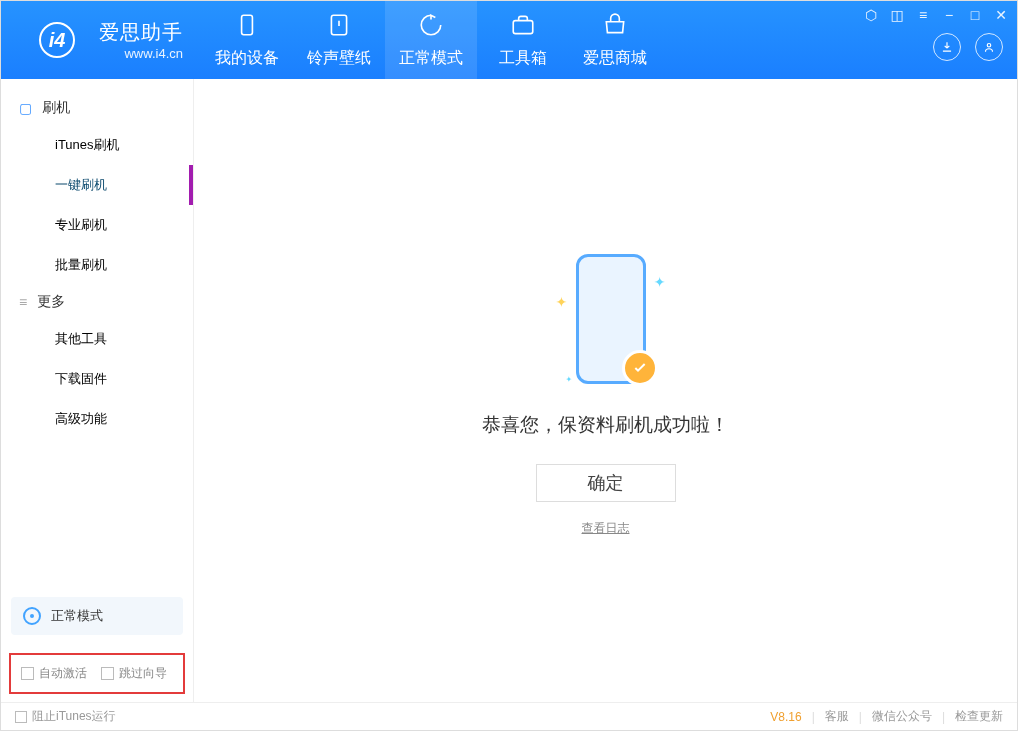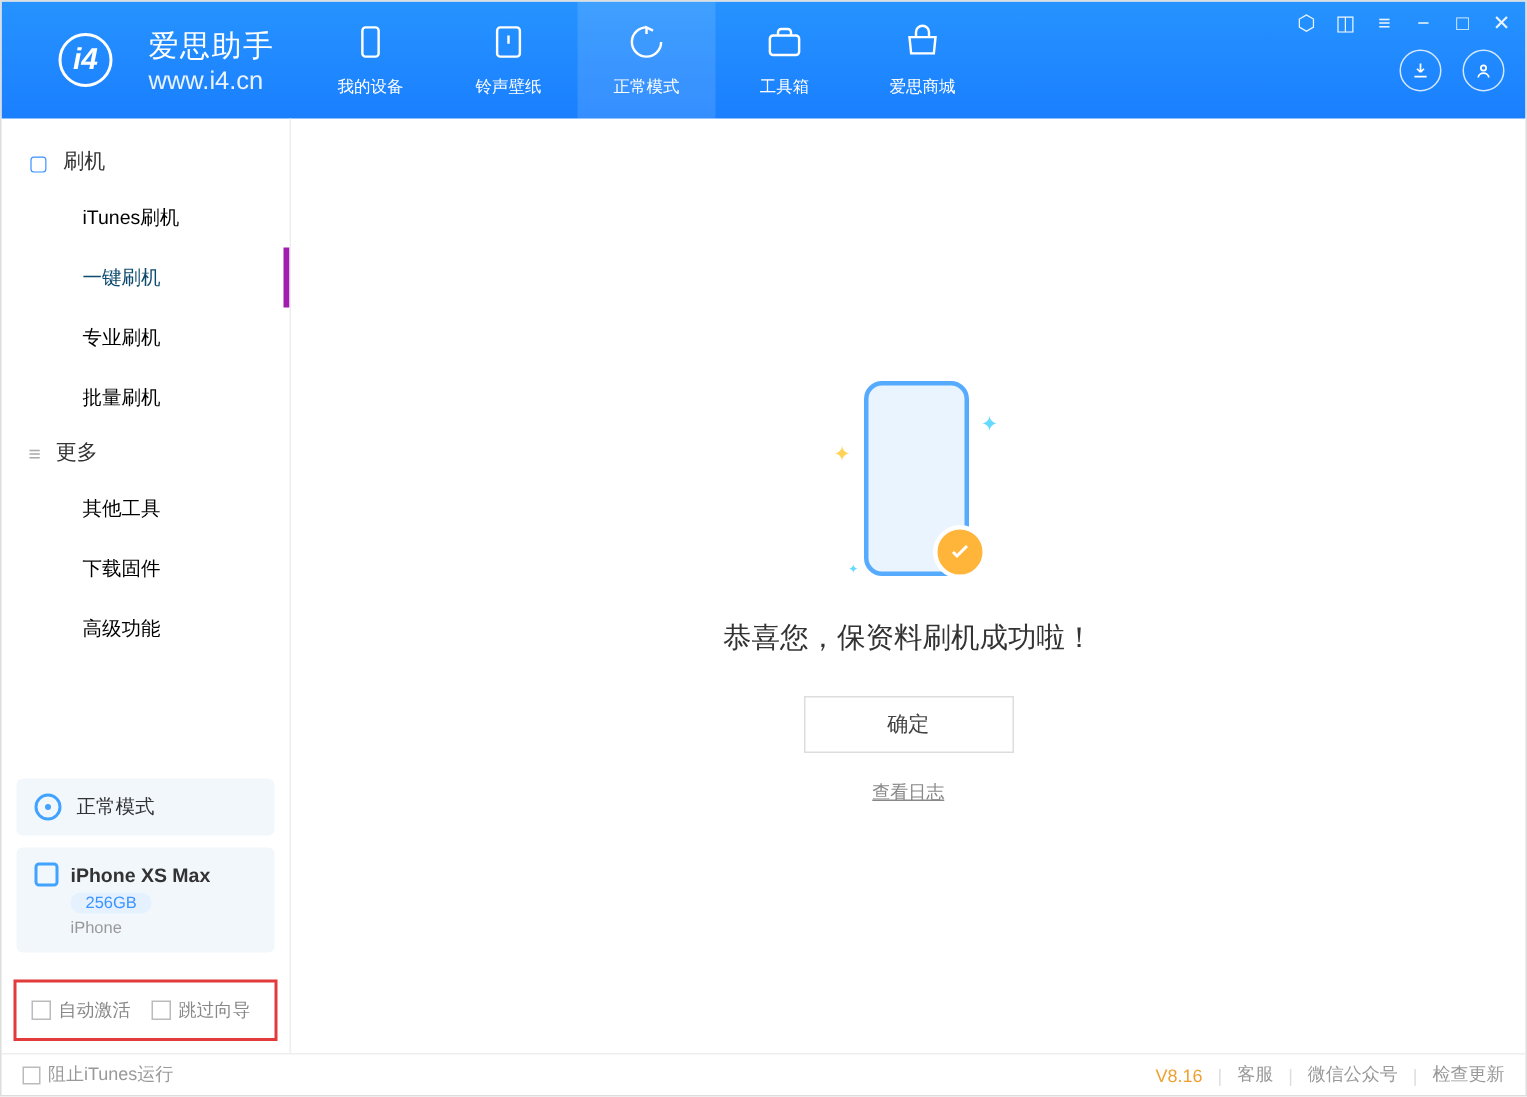--- a/index.html
+++ b/index.html
@@ -19,27 +19,27 @@
   gap: 24px;
   margin-left: 20px;
 }
 .logo-circle {
   width: 36px; height: 36px; border: 2.5px solid #fff; border-radius: 50%;
   display: flex; align-items: center; justify-content: center;
   color: #fff; font-weight: bold; font-size: 20px; font-style: italic;
 }
 .logo-text { color: #fff; }
 .logo-text .title { font-size: 20px; font-weight: 500; letter-spacing: 1px; }
-.logo-text .subtitle { font-size: 17px; opacity: .9; }
+.logo-text .subtitle { font-size: 13px; opacity: .9; text-align: right; }
 
 .nav-tabs { display: flex; height: 100%; }
 .nav-tab {
   width: 92px; height: 100%;
   display: flex; flex-direction: column; align-items: center; justify-content: center;
-  gap: 6px; color: #fff; font-size: 11px; cursor: pointer;
+  gap: 6px; color: #fff; font-size: 16px; cursor: pointer;
 }
 .nav-tab.active { background: rgba(255,255,255,.12); }
 .nav-icon svg { width: 26px; height: 26px; fill: #fff; }
 
 .win-controls {
   position: absolute; right: 8px; top: 6px; display: flex; gap: 10px;
   color: #fff; font-size: 14px;
 }
 .win-controls span { cursor: pointer; opacity: .9; width: 16px; text-align: center; }
 .account-icons {
@@ -111,21 +111,21 @@
 }
 .phone-illus .badge svg { width: 16px; height: 16px; fill: #fff; }
 .phone-illus .spark { position: absolute; font-size: 14px; }
 .phone-illus .s1 { left: 10px; top: 50px; color: #ffd35a; }
 .phone-illus .s2 { right: 0; top: 30px; color: #66d9ff; }
 .phone-illus .s3 { left: 20px; bottom: 10px; color: #66d9ff; font-size: 8px; }
 
 .success-text { font-size: 19px; color: #333; font-weight: 500; }
 .ok-button {
   margin-top: 8px; width: 140px; height: 38px; border: 1px solid #ddd; background: #fff;
-  font-size: 14px; color: #444; cursor: pointer;
+  font-size: 18px; color: #444; cursor: pointer;
 }
 .view-log { font-size: 12px; color: #888; cursor: pointer; text-decoration: underline; }
 
 .statusbar {
   height: 28px; border-top: 1px solid #eee; display: flex; align-items: center;
   padding: 0 14px; font-size: 12px; color: #999; gap: 8px; justify-content: center;
 }
 .statusbar .left { display: flex; align-items: center; gap: 6px; flex: 1; }
 .statusbar .right { display: flex; align-items: center; gap: 10px; }
 .statusbar .version { color: #f0a030; }
@@ -222,28 +222,20 @@
       <div class="side-item">其他工具</div>
       <div class="side-item">下载固件</div>
       <div class="side-item">高级功能</div>
     </div>
 
     <div class="side-bottom">
       <div class="mode-card">
         <div class="micon"></div>
         <span>正常模式</span>
       </div>
-      <div class="device-card">
-        <div class="drow">
-          <div class="dicon"></div>
-          <span>iPhone XS Max</span>
-        </div>
-        <span class="storage">256GB</span>
-        <span class="devtype">iPhone</span>
-      </div>
     </div>
 
     <div class="checkrow">
       <label class="chk">
         <span class="box"></span>
         <span>自动激活</span>
       </label>
       <label class="chk">
         <span class="box"></span>
         <span>跳过向导</span>

